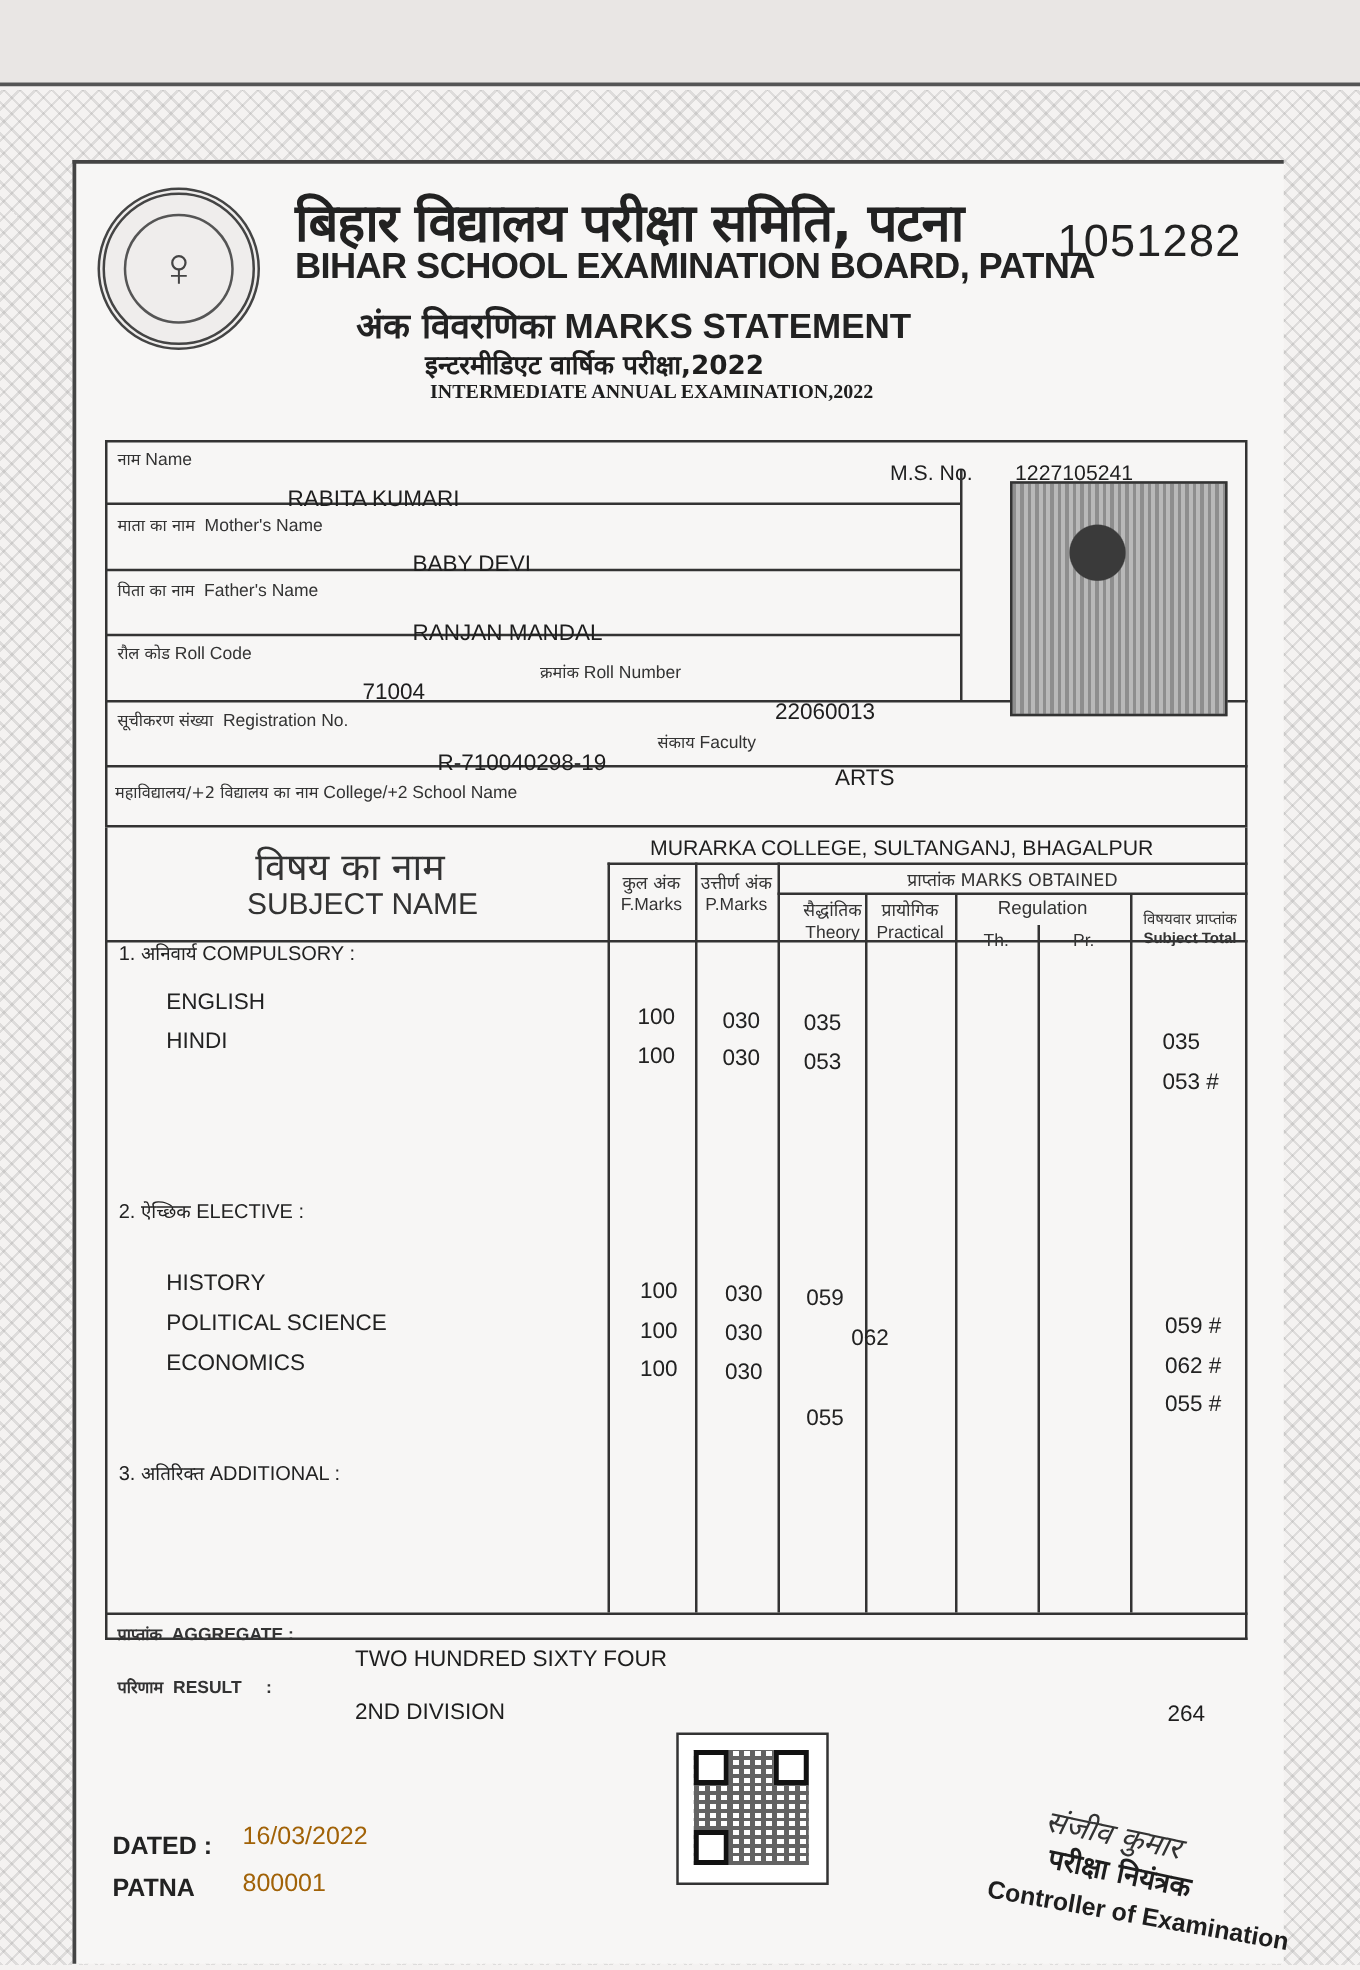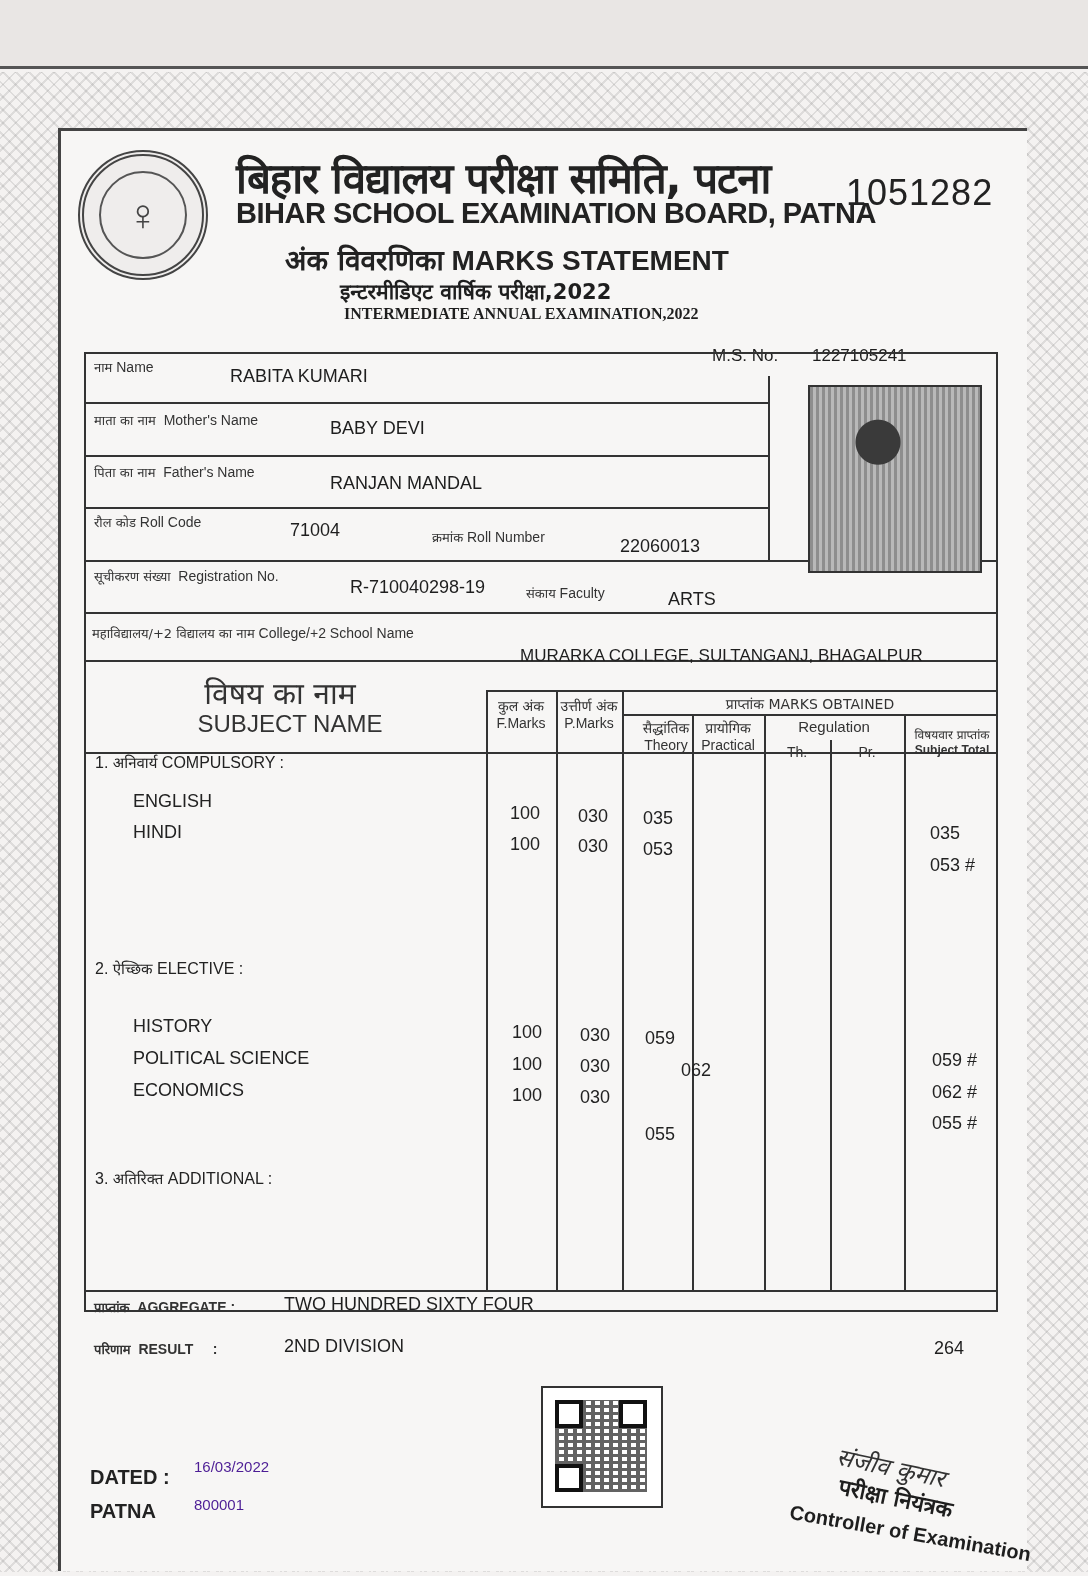--- a/index.html
+++ b/index.html
@@ -20,21 +20,21 @@
   .serial { position:absolute; left:846px; top:172px; font-size:36px; color:#222; letter-spacing:1px; }
   .hdr-en { position:absolute; left:236px; top:197px; font-size:29px; font-weight:bold; color:#222; letter-spacing:-.5px; }
   .hdr-ms { position:absolute; left:285px; top:240px; font-size:28px; font-weight:bold; color:#222; }
   .hdr-ms .hi { font-family:"DejaVu Sans", sans-serif; }
   .hdr-exam-hi { position:absolute; left:340px; top:277px; font-family:"DejaVu Sans", sans-serif; font-size:21px; font-weight:bold; }
   .hdr-exam-en { position:absolute; left:344px; top:305px; font-family:"Liberation Serif", serif; font-size:16px; font-weight:bold; }
 
   .box { position:absolute; left:84px; width:914px; border:2px solid #333; box-sizing:border-box; }
   .lbl { position:absolute; font-size:14px; color:#333; }
   .lbl .hi { font-family:"DejaVu Sans", sans-serif; font-size:13px; }
-  .val { position:absolute; font-size:18px; color:#1e1e1e; }
+  .val { position:absolute; font-size:18px; color:#1e1e1e;margin-top:23px; }
   .hline { position:absolute; left:84px; height:0; border-top:2px solid #333; }
   .vline { position:absolute; width:0; border-left:2px solid #333; }
 
   .photo { position:absolute; left:808px; top:385px; width:170px; height:184px; background:
      radial-gradient(circle at 40% 30%, #3a3a3a 0 22px, transparent 23px),
      repeating-linear-gradient(90deg, #8e8e8e 0 3px, #b9b9b9 3px 6px),
      #9a9a9a; border:2px solid #333; }
 
   .th { position:absolute; text-align:center; font-size:14px; color:#333; }
   .th .hi { font-family:"DejaVu Sans", sans-serif; }
@@ -43,21 +43,21 @@
   .sect .hi { font-family:"DejaVu Sans", sans-serif; font-size:15px; }
   .subj { position:absolute; left:133px; font-size:18px; color:#222;text-align:center; }
 
   .qr { position:absolute; left:541px; top:1386px; width:118px; height:118px; border:2px solid #333; background:#fff; }
   .qr-code { position:absolute; left:12px; top:12px; width:92px; height:92px;
     background:
       repeating-linear-gradient(0deg, #222 0 3px, transparent 3px 7px),
       repeating-linear-gradient(90deg, #222 0 4px, transparent 4px 9px); opacity:.7; }
   .qr-finder { position:absolute; width:20px; height:20px; border:4px solid #111; background:#fff; }
   .foot-lbl { position:absolute; font-size:20px; font-weight:bold; color:#222; }
-  .foot-val { position:absolute; font-size:15px; color:#4c1d95; }
+  .foot-val { position:absolute; font-size:20px; color:#a16207; }
   .sig { position:absolute; left:836px; top:1450px; font-family:"DejaVu Serif", serif; font-style:italic; font-size:24px; color:#333; transform:rotate(12deg); }
   .ctrl-hi { position:absolute; left:838px; top:1482px; font-family:"DejaVu Sans", sans-serif; font-weight:bold; font-size:22px; transform:rotate(12deg); }
   .ctrl-en { position:absolute; left:788px; top:1522px; font-weight:bold; font-size:20px; transform:rotate(10deg); white-space:nowrap; }
 </style>
 </head>
 <body>
 
 <div class="sheet"></div>
 <div class="guilloche"></div>
 <div class="inner"></div>

